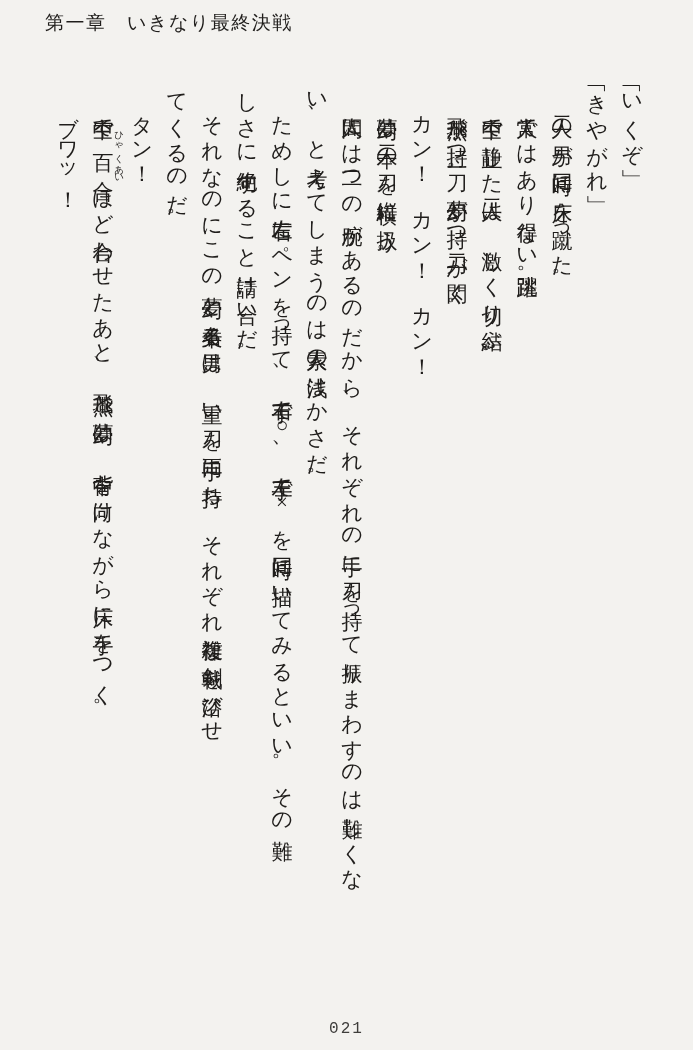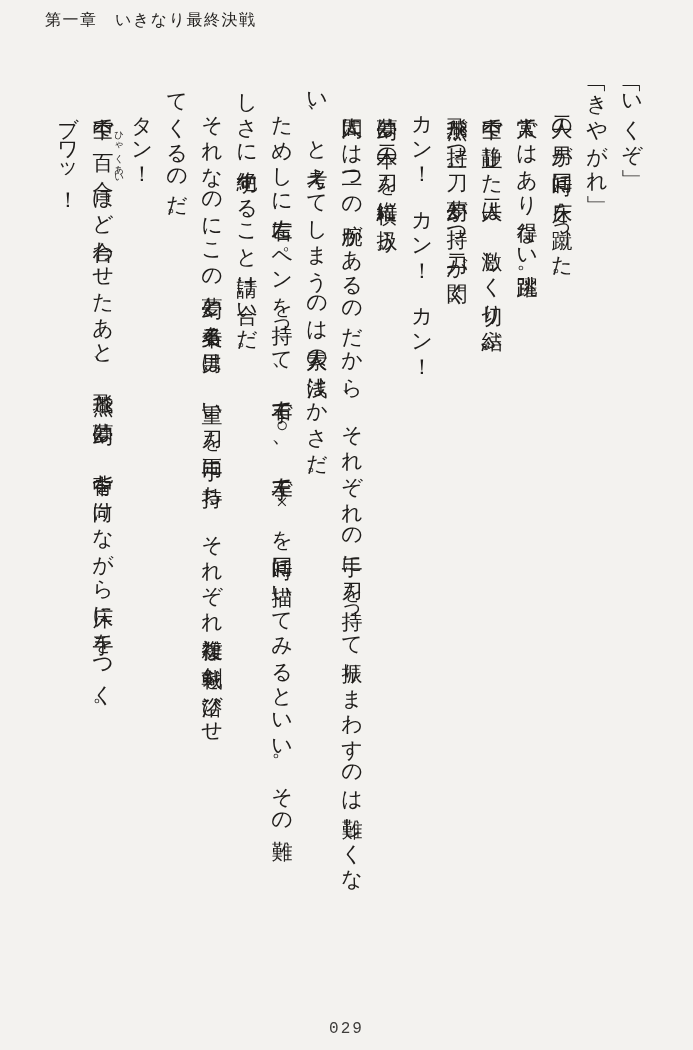--- a/index.html
+++ b/index.html
@@ -12,21 +12,21 @@
     position: relative;
     overflow: hidden;
     background: #f3f2ef;
     color: #1f1d1b;
     font-family: "Liberation Serif", "DejaVu Serif", serif;
   }
   .chapter-header {
     position: absolute;
     left: 45px;
     top: 10px;
-    font-size: 16px;
+    font-size: 19px;
     letter-spacing: 1.5px;
     white-space: pre;
     text-align: right;
   }
   .text-block {
     position: absolute;
     top: 78px;
     right: 44px;
     height: 912px;
     writing-mode: vertical-rl;
@@ -75,13 +75,13 @@
     <div class="text-column">い、と考えてしまうのは素人の浅はかさだ。</div>
     <div class="text-column indent">ためしに左右にペンを持って、右手で○、左手で×を同時に描いてみるといい。その難</div>
     <div class="text-column">しさに絶句すること請け合いだ。</div>
     <div class="text-column indent">それなのにこの夢幻と名乗る男は、重い刀を両手に持ち、それぞれ複雑な剣戟を浴びせ</div>
     <div class="text-column">てくるのだ。</div>
     <div class="text-column indent">タン！</div>
     <div class="text-column indent">空中で<ruby>百合<rt>ひゃくあい</rt></ruby>ほど合わせたあと、飛燕と夢幻は、背中を向けながら床に手をつく。</div>
     <div class="text-column indent">ブワッ！</div>
   </div>
 
-<div class="page-number">029</div>
+<div class="page-number">021</div>
 
 </body></html>

